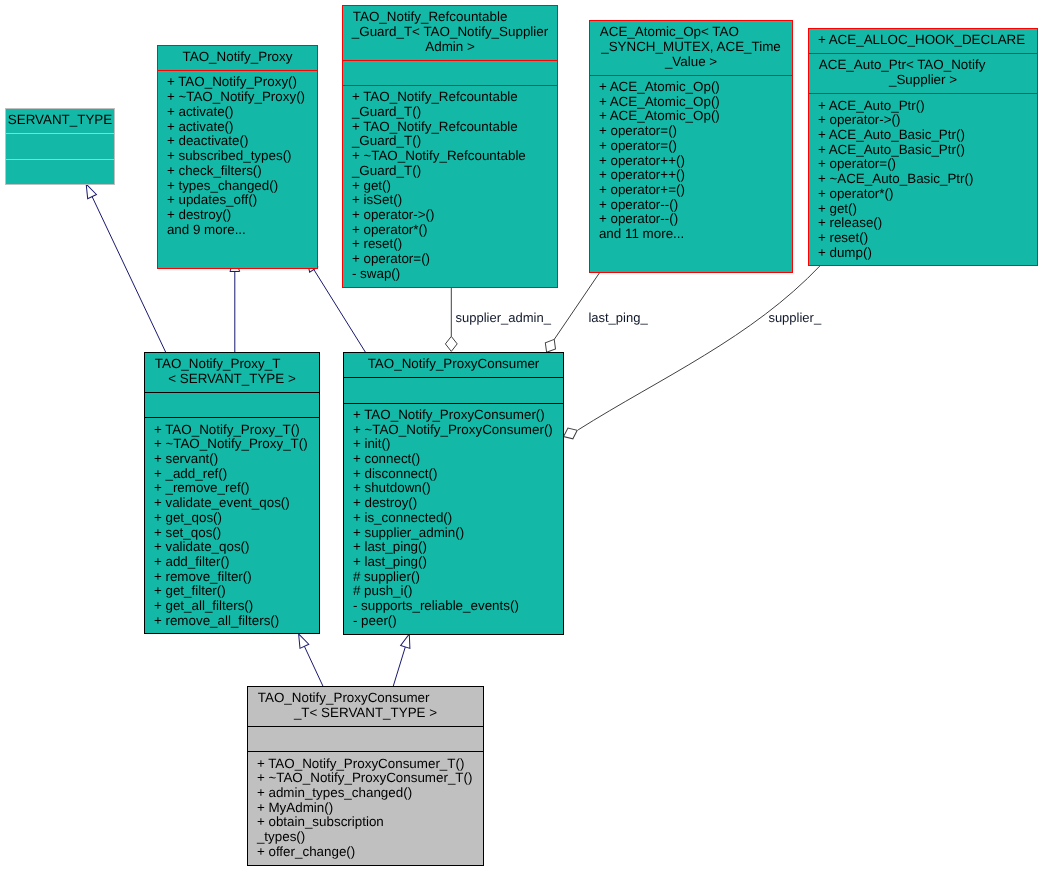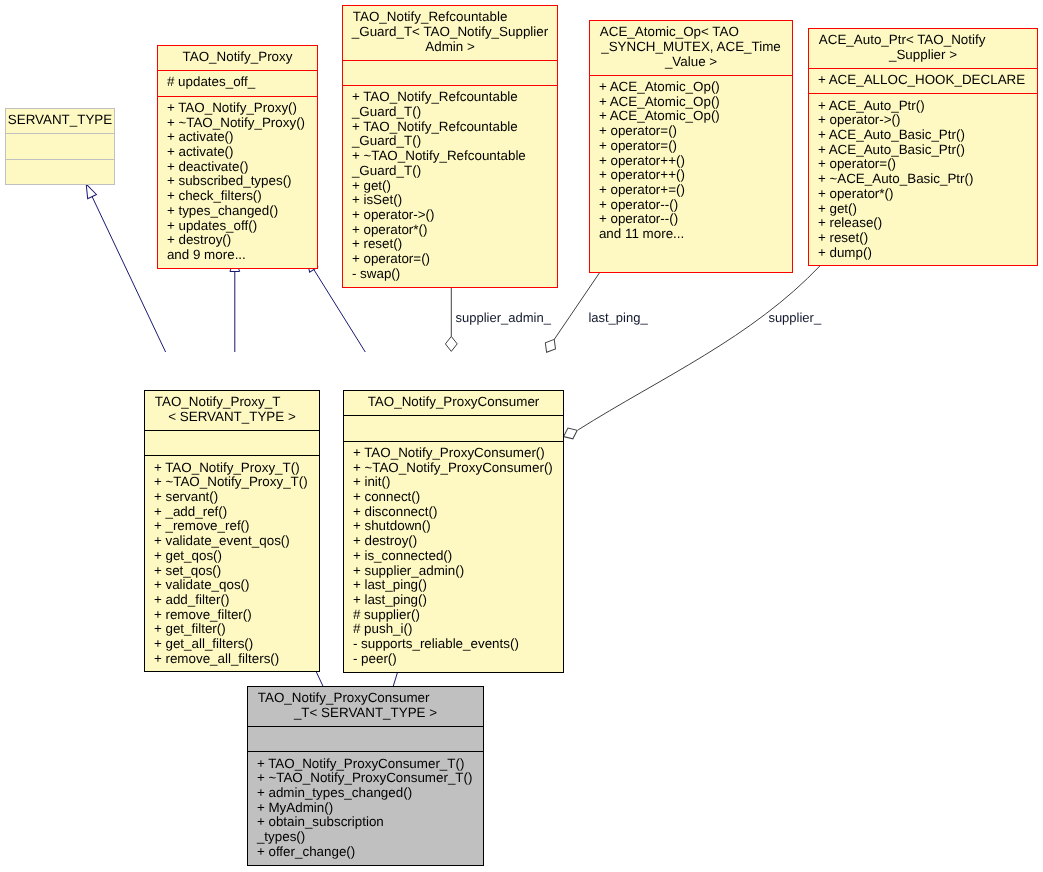--- a/index.html
+++ b/index.html
@@ -3,22 +3,22 @@
 <meta charset="utf-8">
 <title>TAO_Notify_ProxyConsumer class diagram</title>
 <style>
   html,body{margin:0;padding:0;background:#ffffff;}
   body{width:1043px;height:872px;position:relative;overflow:hidden;
        font-family:"Liberation Sans", sans-serif;
        -webkit-font-smoothing:antialiased;text-rendering:geometricPrecision;}
   #canvas{position:absolute;left:0;top:0;width:1043px;height:872px;}
   svg.edges{position:absolute;left:0;top:0;width:1043px;height:872px;}
   .node{position:absolute;box-sizing:border-box;border:1px solid #ff0000;
-        background:#fef9c3;color:#000000;font-size:13.4px;}
-  .node.plain{border-color:#000000;margin-top:38px;}
+        background:#14b8a6;color:#000000;font-size:13.4px;}
+  .node.plain{border-color:#000000;}
   .node.faded{border-color:#c0c0c0;}
   .node.current{border-color:#000000;background:#c0c0c0;}
   .sec{box-sizing:border-box;padding:4.2px 0 5.4px 0;}
   .sec + .sec{border-top:1px solid #ff0000;}
   .node.plain .sec + .sec{border-top-color:#000000;}
   .node.faded .sec + .sec{border-top-color:#c0c0c0;}
   .node.current .sec + .sec{border-top-color:#000000;}
   .sec .ln{display:block;line-height:14.72px;height:14.72px;white-space:pre;}
   .sec.title .ln{text-align:center;}
   .sec.title.multi .ln:first-child{text-align:left;padding-left:9.8px;}
@@ -76,23 +76,20 @@
         </div>
         <div class="sec body">
           <div class="ln"></div>
         </div>
       </div>
       <div class="node " style="left: 157px; top: 45px; width: 161px; height: 224px;">
         <div class="sec title">
           <div class="ln">TAO_Notify_Proxy</div>
         </div>
         <div class="sec body">
-          <div class="ln"># updates_off_</div>
-        </div>
-        <div class="sec body">
           <div class="ln">+ TAO_Notify_Proxy()</div>
           <div class="ln">+ ~TAO_Notify_Proxy()</div>
           <div class="ln">+ activate()</div>
           <div class="ln">+ activate()</div>
           <div class="ln">+ deactivate()</div>
           <div class="ln">+ subscribed_types()</div>
           <div class="ln">+ check_filters()</div>
           <div class="ln">+ types_changed()</div>
           <div class="ln">+ updates_off()</div>
           <div class="ln">+ destroy()</div>
@@ -138,26 +135,26 @@
           <div class="ln">+ operator=()</div>
           <div class="ln">+ operator++()</div>
           <div class="ln">+ operator++()</div>
           <div class="ln">+ operator+=()</div>
           <div class="ln">+ operator--()</div>
           <div class="ln">+ operator--()</div>
           <div class="ln">and 11 more...</div>
         </div>
       </div>
       <div class="node " style="left: 808px; top: 28px; width: 230px; height: 238px;">
+        <div class="sec body">
+          <div class="ln">+ ACE_ALLOC_HOOK_DECLARE</div>
+        </div>
         <div class="sec title multi">
           <div class="ln">ACE_Auto_Ptr&lt; TAO_Notify</div>
           <div class="ln">_Supplier &gt;</div>
-        </div>
-        <div class="sec body">
-          <div class="ln">+ ACE_ALLOC_HOOK_DECLARE</div>
         </div>
         <div class="sec body">
           <div class="ln">+ ACE_Auto_Ptr()</div>
           <div class="ln">+ operator-&gt;()</div>
           <div class="ln">+ ACE_Auto_Basic_Ptr()</div>
           <div class="ln">+ ACE_Auto_Basic_Ptr()</div>
           <div class="ln">+ operator=()</div>
           <div class="ln">+ ~ACE_Auto_Basic_Ptr()</div>
           <div class="ln">+ operator*()</div>
           <div class="ln">+ get()</div>

